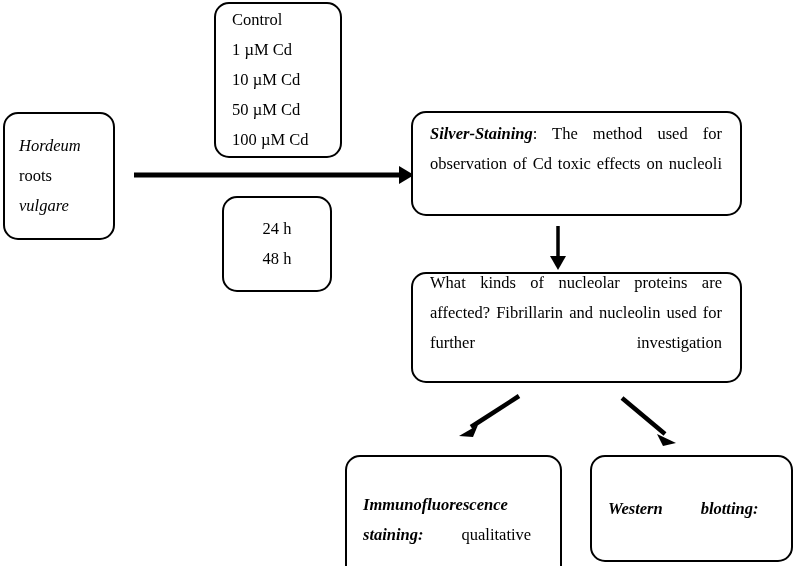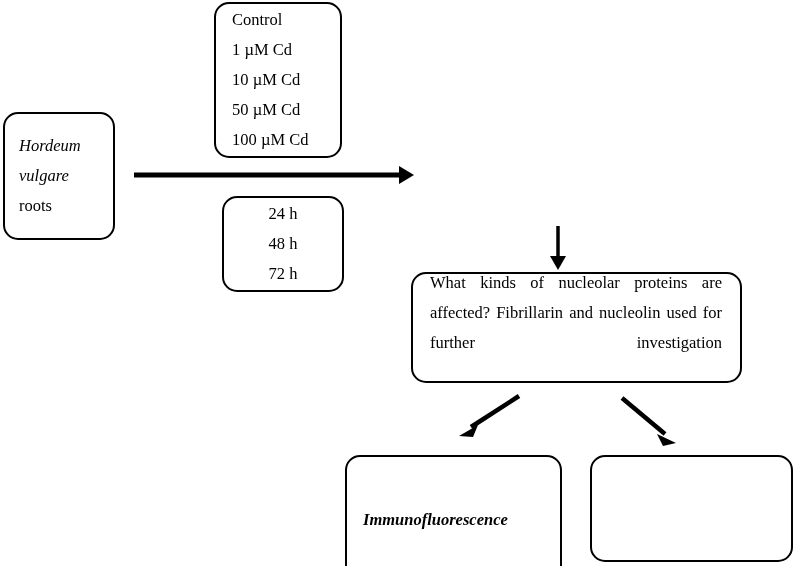--- a/index.html
+++ b/index.html
@@ -98,54 +98,61 @@
 
     <g>
       <line x1="622" y1="398" x2="665" y2="434" stroke="#000000" stroke-width="4.5"></line>
       <polygon points="676,443 657,434 663,446" fill="#000000"></polygon>
     </g>
   </svg>
 
   <div class="box" style="left:3px; top:112px; width:112px; height:128px;">
     <div class="box-inner">
       <div class="list-line it">Hordeum</div>
+      <div class="list-line">roots</div>
       <div class="list-line it">vulgare</div>
-      <div class="list-line">roots</div>
     </div>
   </div>
 
   <div class="box" style="left:214px; top:2px; width:128px; height:156px;">
     <div class="box-inner" style="padding-left:16px;">
       <div class="list-line">Control</div>
       <div class="list-line">1 µM Cd</div>
       <div class="list-line">10 µM Cd</div>
       <div class="list-line">50 µM Cd</div>
       <div class="list-line">100 µM Cd</div>
     </div>
   </div>
 
-  <div class="box" style="left:222px; top:196px; width:122px; height:96px;">
+  <div class="box" style="left:222px; top:196px; width:110px; height:96px;">
     <div class="box-inner" style="padding-left:8px; padding-right:8px;">
       <div class="center-line">24 h</div>
       <div class="center-line">48 h</div>
-      <div class="center-line">72 h</div>
     </div>
   </div>
 
+  <div class="box" style="left:411px; top:111px; width:331px; height:105px;">
+    <div class="box-inner" style="padding:8px 18px 8px 17px;">
+      <div class="para"><span class="bi">Silver-Staining</span><span>:</span>
+        <span>The method used for observation of Cd toxic effects on nucleoli</span></div>
+    </div>
+  </div>
 
   <div class="box" style="left:411px; top:272px; width:331px; height:111px;">
     <div class="box-inner" style="padding:8px 18px 8px 17px;">
       <div class="para">What kinds of nucleolar proteins are affected? Fibrillarin and nucleolin used for further investigation</div>
     </div>
   </div>
 
   <div class="box" style="left:345px; top:455px; width:217px; height:129px;">
     <div class="box-inner" style="padding:8px 14px 8px 16px;">
       <div><span class="bi">Immunofluorescence</span></div>
+      <div><span class="bi">staining:</span><span class="wide-gap"></span><span>qualitative</span></div>
     </div>
   </div>
 
   <div class="box" style="left:590px; top:455px; width:203px; height:107px;">
     <div class="box-inner" style="padding:8px 14px 8px 16px;">
+      <div><span class="bi">Western</span><span class="wide-gap"></span><span class="bi">blotting:</span></div>
     </div>
   </div>
 
 </div>
 
 </body></html>

